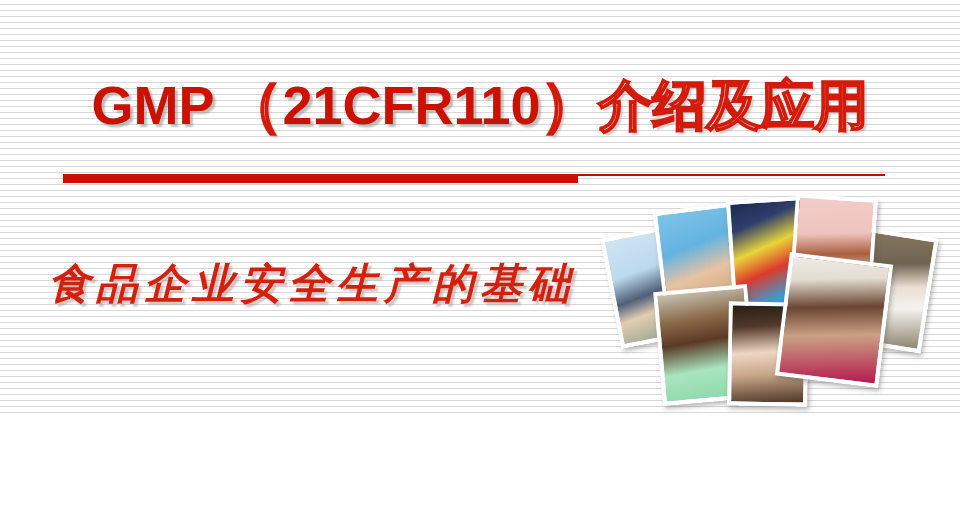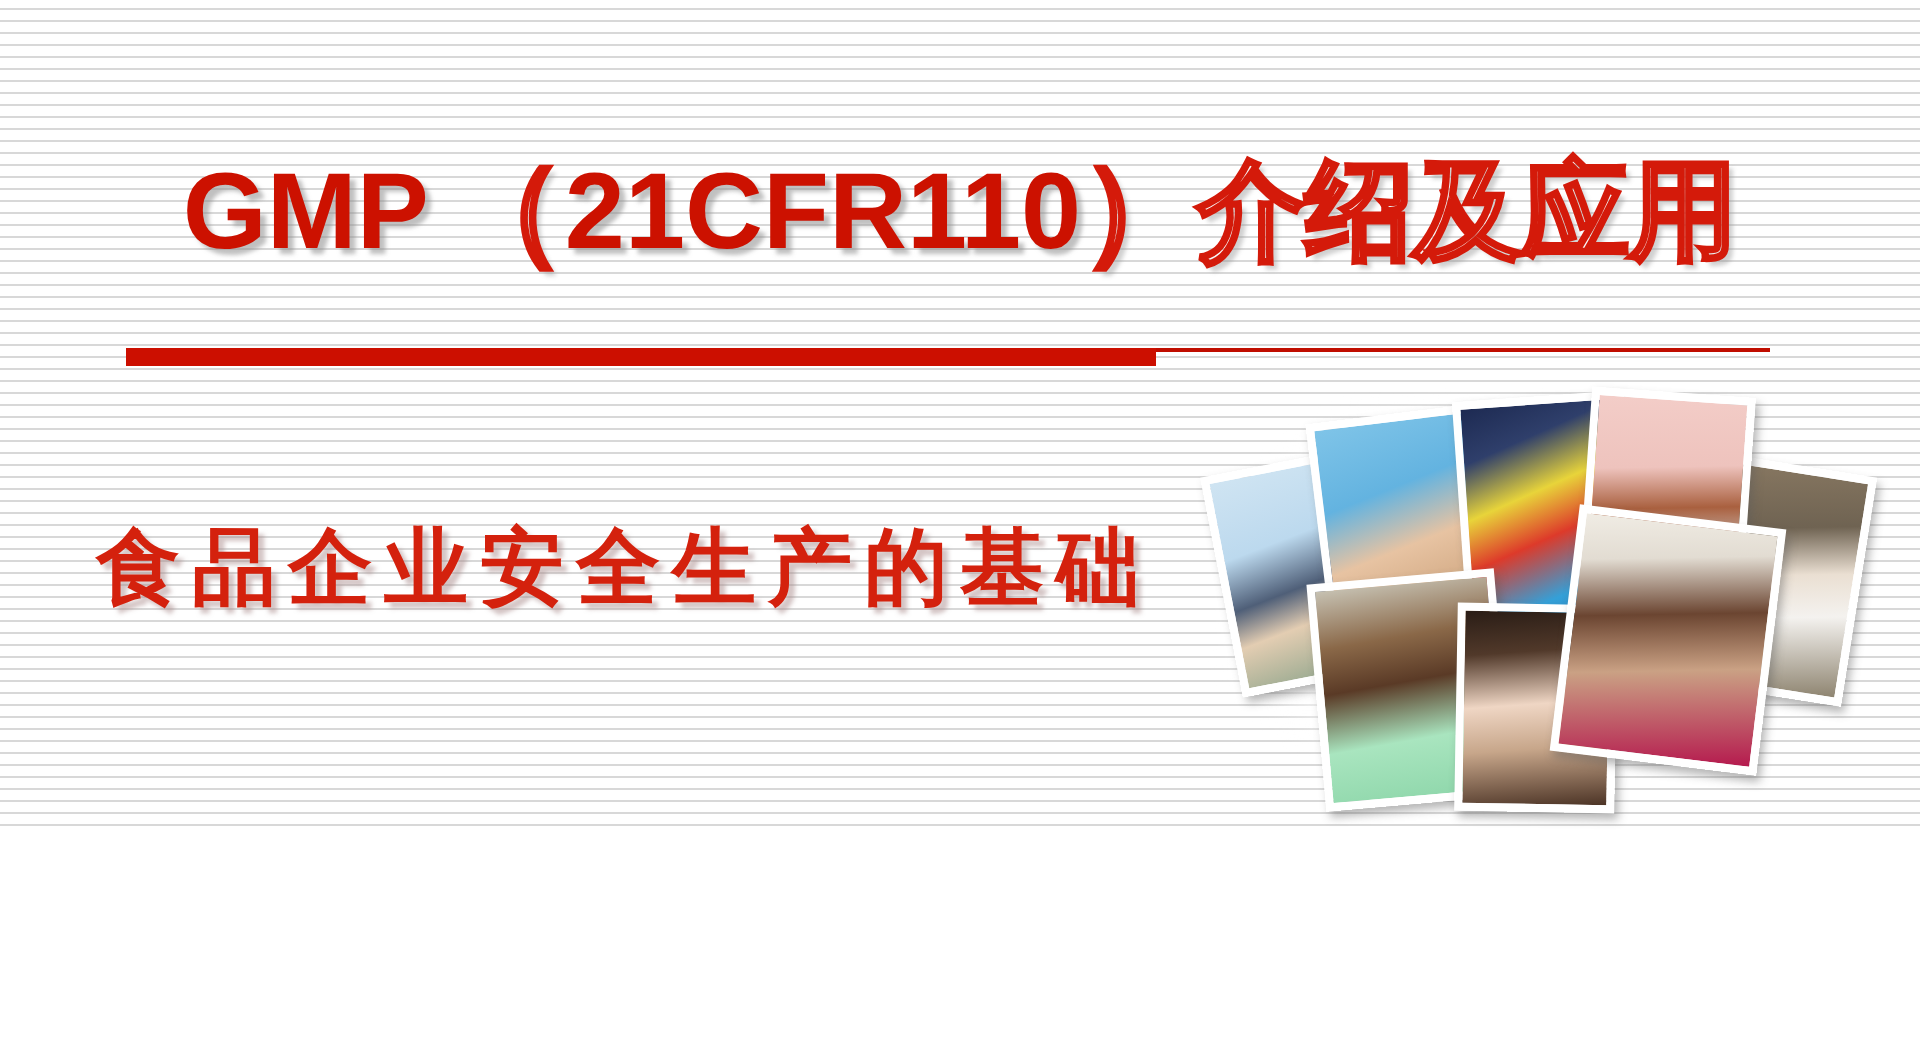--- a/index.html
+++ b/index.html
@@ -97,20 +97,21 @@
     left: 48px;
     top: 255px;
     width: 540px;
     height: 58px;
     line-height: 58px;
     font-size: 42px;
     font-weight: 700;
     color: #d4210d;
     letter-spacing: 6px;
     font-family: "DejaVu Serif", "Liberation Serif", serif;
+    font-style: italic;
     text-shadow: 3px 3px 2px rgba(170,140,140,0.5);
     white-space: nowrap;
   }
 
   
   .collage {
     position: absolute;
     left: 606px;
     top: 196px;
     width: 286px;

